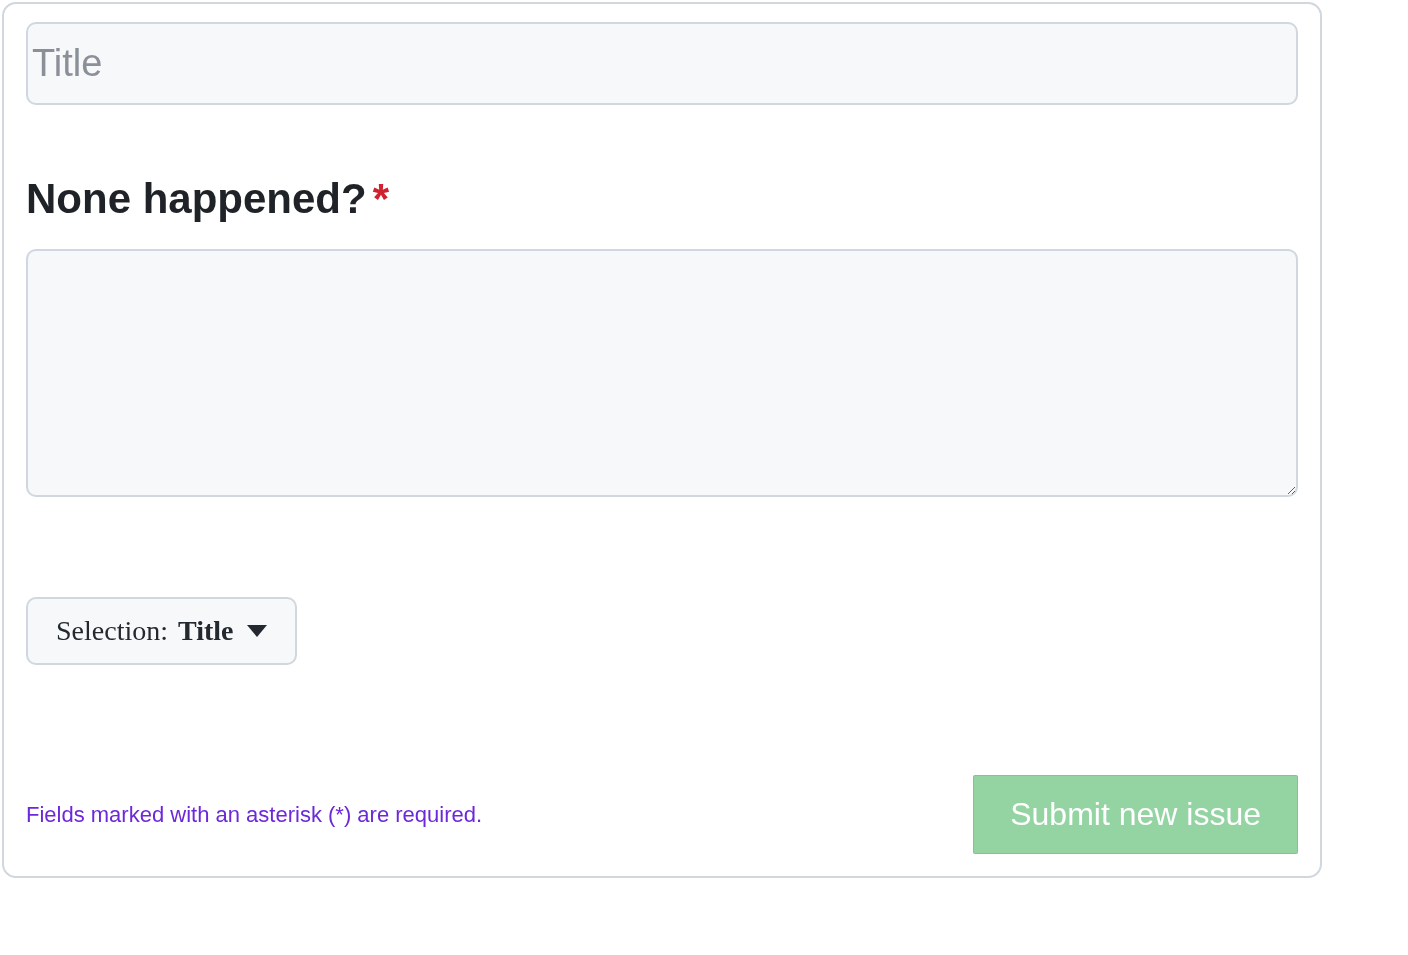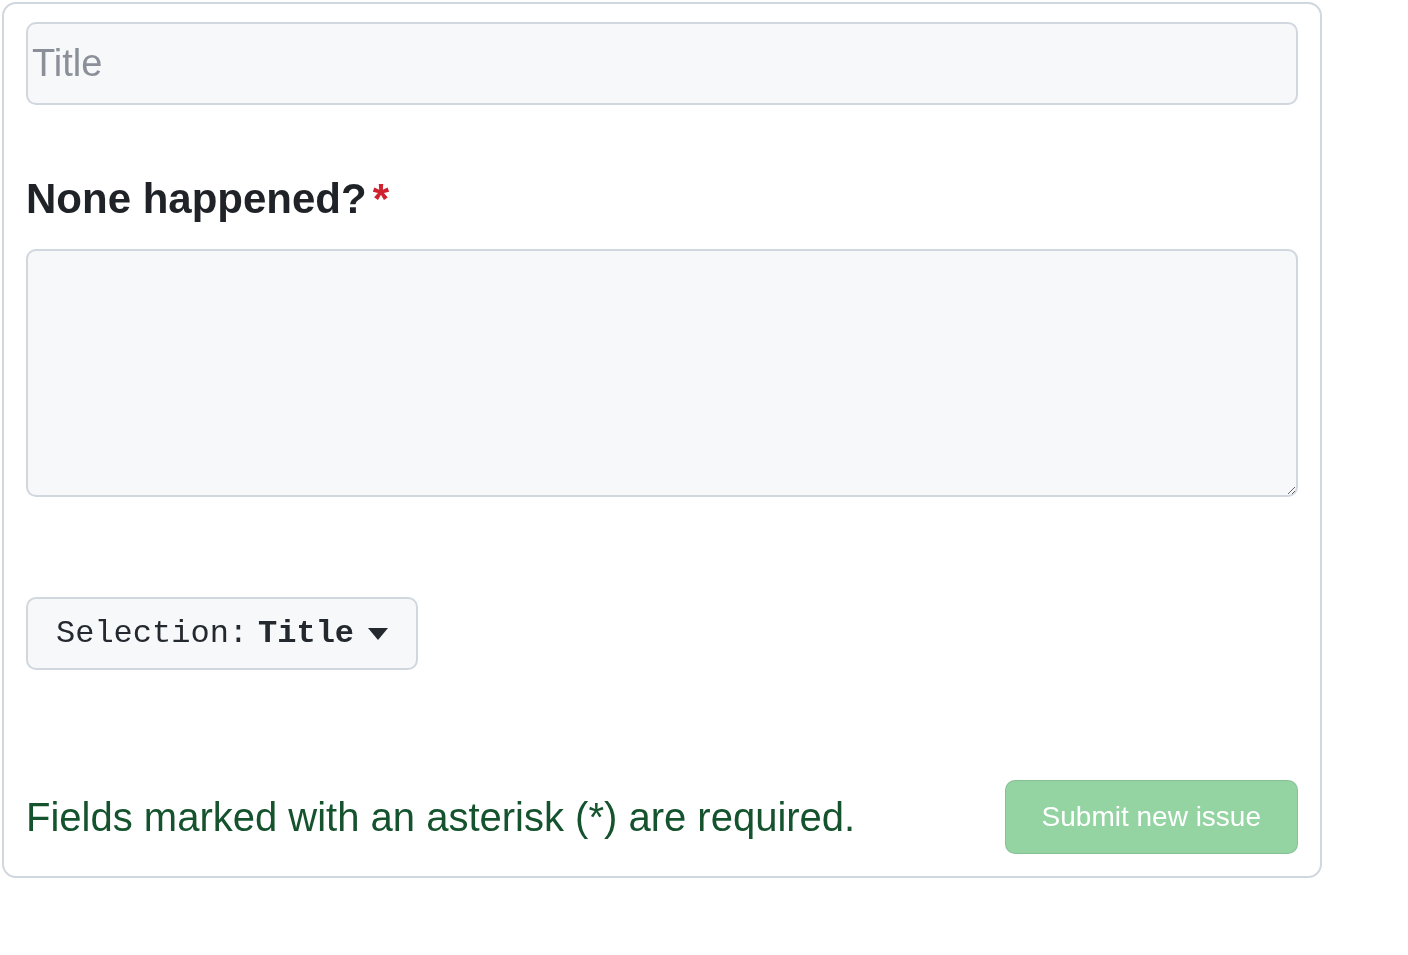--- a/index.html
+++ b/index.html
@@ -60,27 +60,27 @@
       font-family: inherit;
       resize: vertical;
       outline: none;
     }
     .dropdown-button {
       margin-top: 26px;
       border: 2px solid #d0d7de;
       border-radius: 10px;
       background: #f6f8fa;
       padding: 16px 28px;
-      font-size: 32px;
+      font-size: 28px;
       color: #24292f;
       cursor: pointer;
       display: inline-flex;
       align-items: center;
       gap: 10px;
-      font-family: Liberation Mono, monospace;
+      font-family: Liberation Serif, serif;
     }
     .dropdown-button .sel-prefix {
       font-weight: 400;
     }
     .dropdown-button .sel-value {
       font-weight: 600;
     }
     .caret-icon {
       width: 0;
       height: 0;
@@ -90,30 +90,30 @@
       margin-left: 4px;
       display: inline-block;
     }
     .footer-row {
       margin-top: 110px;
       display: flex;
       align-items: center;
       justify-content: space-between;
     }
     .footer-note {
-      font-size: 40px;
-      color: #14532d;
+      font-size: 22px;
+      color: #6d28d9;
     }
     .submit-button {
       background: #94d3a2;
       color: #ffffff;
-      font-size: 28px;
+      font-size: 32px;
       font-weight: 500;
       border: 1px solid rgba(27,31,36,0.1);
-      border-radius: 10px;
+      border-radius: 2px;
       padding: 20px 36px;
       cursor: pointer;
       font-family: inherit;
     }
   </style>
 </head>
 <body>
 
 <div class="form-container">
 

